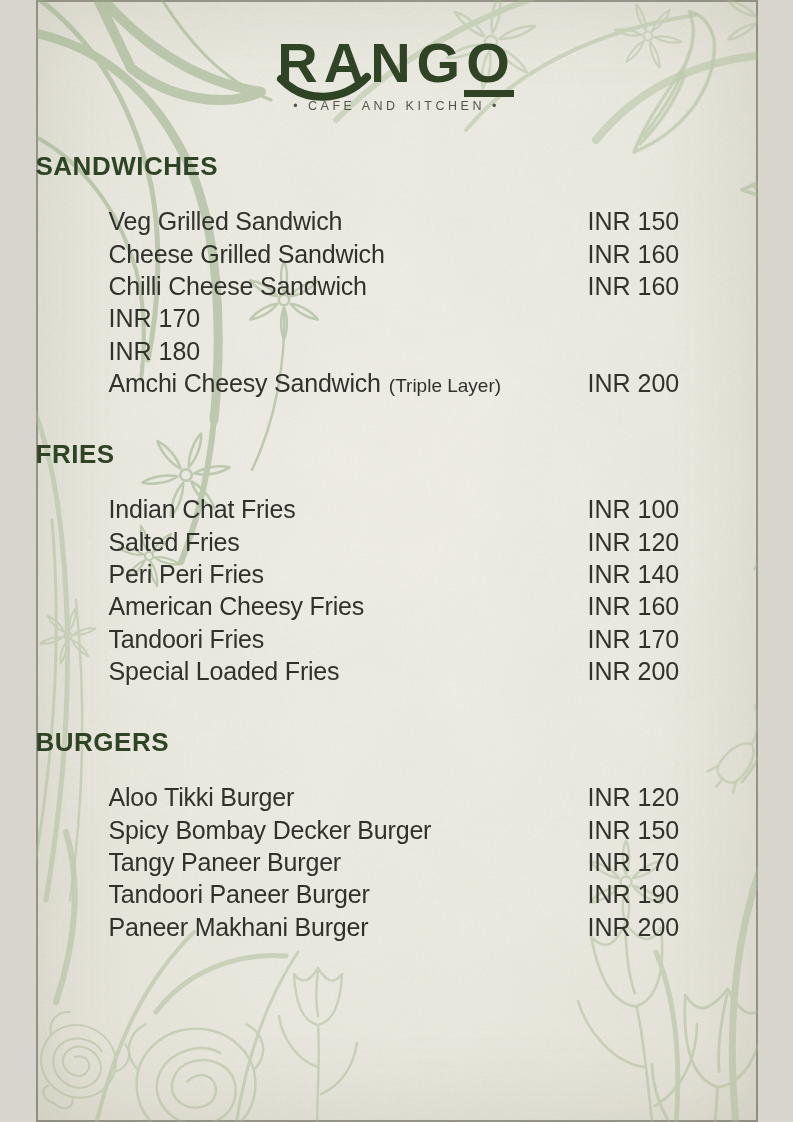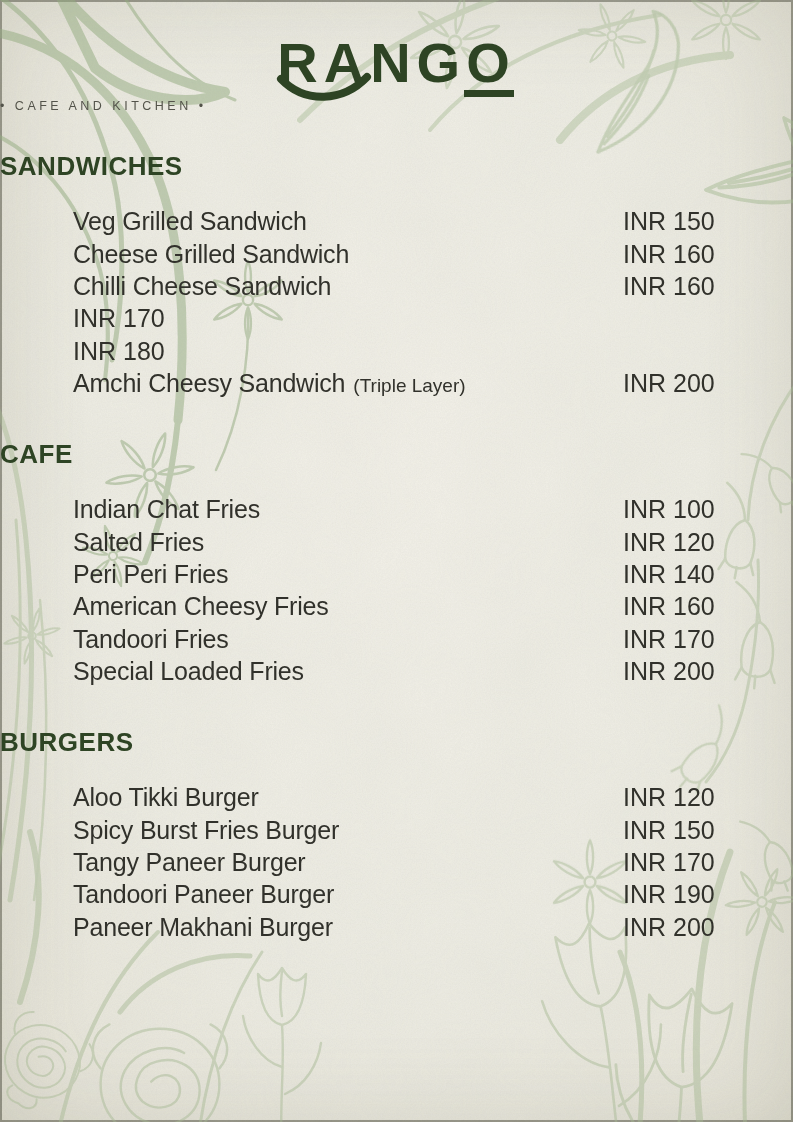--- a/index.html
+++ b/index.html
@@ -1,18 +1,18 @@
 <!DOCTYPE html>
 <html style="--brand-green: #2e4424; --text-dark: #31312b; --paper: #eceae1; --botanical-green: #a4b991; --tagline-gray: #53534a;"><head>
 <meta charset="utf-8">
 <style>
   html,body{margin:0;padding:0;background:#d8d6cc;}
   .page{
     position:relative;
-    width:793px;height:1122px;
+    width:722px;height:1122px;
     margin:0 auto;
     overflow:hidden;
     background:radial-gradient(ellipse at 50% 42%, #f1efe7 0%, #ecebe2 55%, #e7e5da 88%, #e2e0d4 100%);
     box-shadow:inset 0 0 0 2px rgba(82,82,68,0.55), inset 0 0 90px rgba(110,110,88,0.16);
     font-family:"Liberation Sans", sans-serif;
     color:var(--text-dark,#30302b);
   }
   .bg-art{position:absolute;left:0;top:0;width:793px;height:1122px;z-index:1;pointer-events:none;}
   .content{position:relative;z-index:2;padding-top:30px;}
 
@@ -23,21 +23,21 @@
     font-size:56px;font-weight:700;letter-spacing:6px;
     color:var(--brand-green,#2e4424);
   }
   .logo-letter{display:inline-block;position:relative;}
   .logo-letter-last::after{
     content:"";position:absolute;left:-2px;right:2px;bottom:-1px;height:7px;
     background:currentColor;
   }
   .logo-smile{position:absolute;left:0;bottom:-11px;width:94px;height:30px;overflow:visible;}
   .tagline{
-    margin-top:2px;line-height:16px;
+    text-align:center;margin-top:2px;line-height:16px;
     font-size:12.5px;letter-spacing:3.5px;
     color:var(--tagline-gray,#53534a);
   }
 
   
   .menu-section{margin-top:34px;}
   .menu-section + .menu-section{margin-top:36px;}
   .section-title{
     text-align:left;font-size:26px;font-weight:700;line-height:36px;
     letter-spacing:0.5px;color:var(--brand-green,#2e4424);
@@ -209,21 +209,21 @@
   </div>
 
   <div class="menu-row">
     <span class="item-name"><span>Amchi Cheesy Sandwich</span><span class="item-note">(Triple Layer)</span></span>
     <span class="item-price">INR 200</span>
   </div>
 </div>
   </section>
 
   <section class="menu-section">
-    <h2 class="section-title">CAFE</h2>
+    <h2 class="section-title">FRIES</h2>
     <div class="section-items">
   <div class="menu-row">
     <span class="item-name"><span>Indian Chat Fries</span></span>
     <span class="item-price">INR 100</span>
   </div>
 
   <div class="menu-row">
     <span class="item-name"><span>Salted Fries</span></span>
     <span class="item-price">INR 120</span>
   </div>
@@ -252,21 +252,21 @@
 
   <section class="menu-section">
     <h2 class="section-title">BURGERS</h2>
     <div class="section-items">
   <div class="menu-row">
     <span class="item-name"><span>Aloo Tikki Burger</span></span>
     <span class="item-price">INR 120</span>
   </div>
 
   <div class="menu-row">
-    <span class="item-name"><span>Spicy Burst Fries Burger</span></span>
+    <span class="item-name"><span>Spicy Bombay Decker Burger</span></span>
     <span class="item-price">INR 150</span>
   </div>
 
   <div class="menu-row">
     <span class="item-name"><span>Tangy Paneer Burger</span></span>
     <span class="item-price">INR 170</span>
   </div>
 
   <div class="menu-row">
     <span class="item-name"><span>Tandoori Paneer Burger</span></span>

